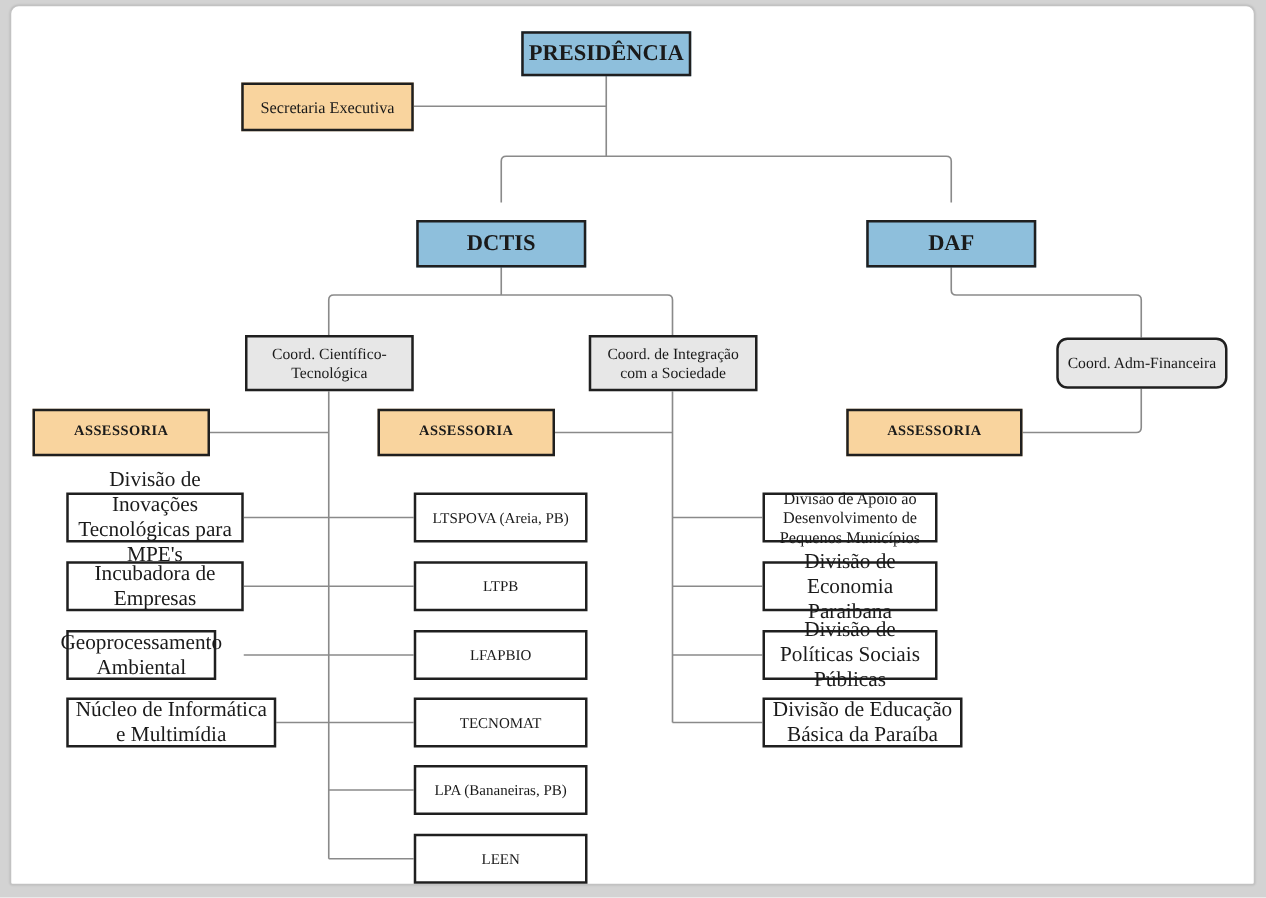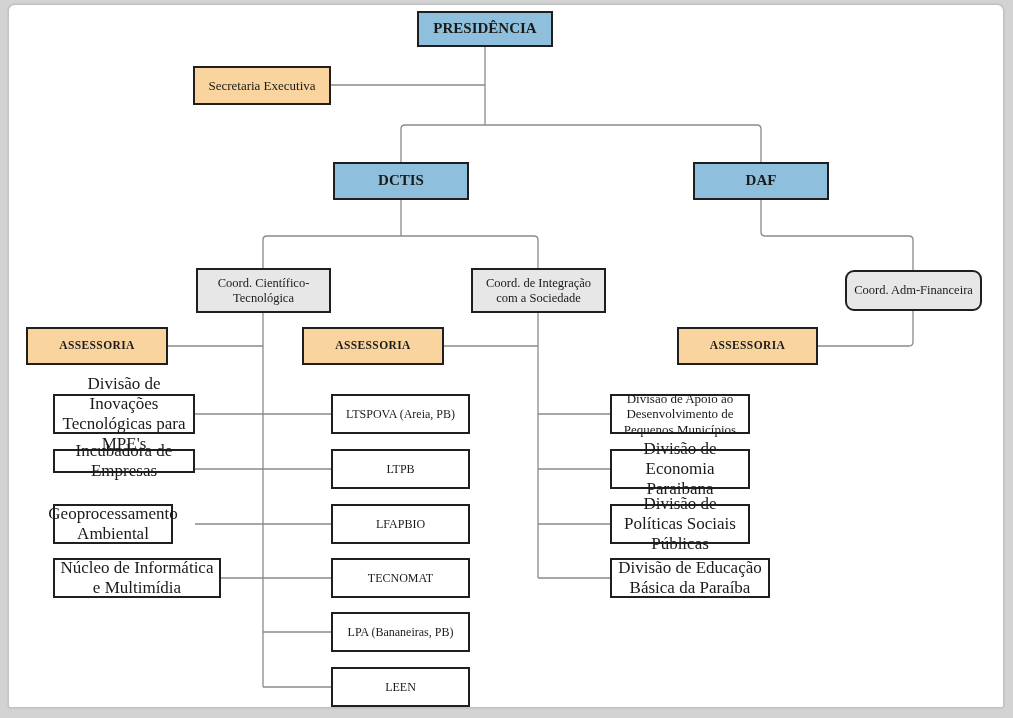--- a/index.html
+++ b/index.html
@@ -22,21 +22,21 @@
   .node {
     position: absolute;
     display: flex; align-items: center; justify-content: center;
     text-align: center;
     border: 2px solid var(--node-border, #1f1f1f);
     color: #1a1a1a;
     line-height: 1.18;
     padding: 2px 4px;
     background: #fff;
   }
-  .node.blue   { background: var(--node-blue, #8ebfdc); font-weight: bold; font-size: 15px; }
+  .node.blue   { background: var(--node-blue, #8ebfdc); font-weight: bold; font-size: 18px; margin-top: 14px; }
   .node.orange { background: var(--node-orange, #f9d49e); font-size: 13px; }
   .node.orange.caps { font-weight: bold; font-size: 11.5px; letter-spacing: .4px; }
   .node.gray   { background: var(--node-gray, #e7e7e7); font-size: 12.5px; }
   .node.gray.rounded { border-radius: 9px; }
   .node.white  { background: #ffffff; font-size: 12px; }
   .node.white.small  { font-size: 17px; }
   .node.white.xsmall { font-size: 13px; }
 </style>
 </head>
 <body>
@@ -87,21 +87,21 @@
 
   <div class="node gray rounded" style="left:845px; top:270px; width:137px; height:41px;">Coord. Adm-Financeira</div>
 
   <div class="node orange caps" style="left:26px; top:327px; width:142px; height:38px;">ASSESSORIA</div>
 
   <div class="node orange caps" style="left:302px; top:327px; width:142px; height:38px;">ASSESSORIA</div>
 
   <div class="node orange caps" style="left:677px; top:327px; width:141px; height:38px;">ASSESSORIA</div>
 
   <div class="node white small" style="left:53px; top:394px; width:142px; height:40px;">Divisão de Inovações Tecnológicas para MPE's</div>
-  <div class="node white small" style="left:53px; top:449px; width:142px; height:24px;">Incubadora de Empresas</div>
+  <div class="node white small" style="left:53px; top:449px; width:142px; height:40px;">Incubadora de Empresas</div>
   <div class="node white small" style="left:53px; top:504px; width:120px; height:40px;">Geoprocessamento Ambiental</div>
   <div class="node white small" style="left:53px; top:558px; width:168px; height:40px;">Núcleo de Informática e Multimídia</div>
 
   <div class="node white" style="left:331px; top:394px; width:139px; height:40px;">LTSPOVA (Areia, PB)</div>
   <div class="node white" style="left:331px; top:449px; width:139px; height:40px;">LTPB</div>
   <div class="node white" style="left:331px; top:504px; width:139px; height:40px;">LFAPBIO</div>
   <div class="node white" style="left:331px; top:558px; width:139px; height:40px;">TECNOMAT</div>
   <div class="node white" style="left:331px; top:612px; width:139px; height:40px;">LPA (Bananeiras, PB)</div>
   <div class="node white" style="left:331px; top:667px; width:139px; height:40px;">LEEN</div>
 

